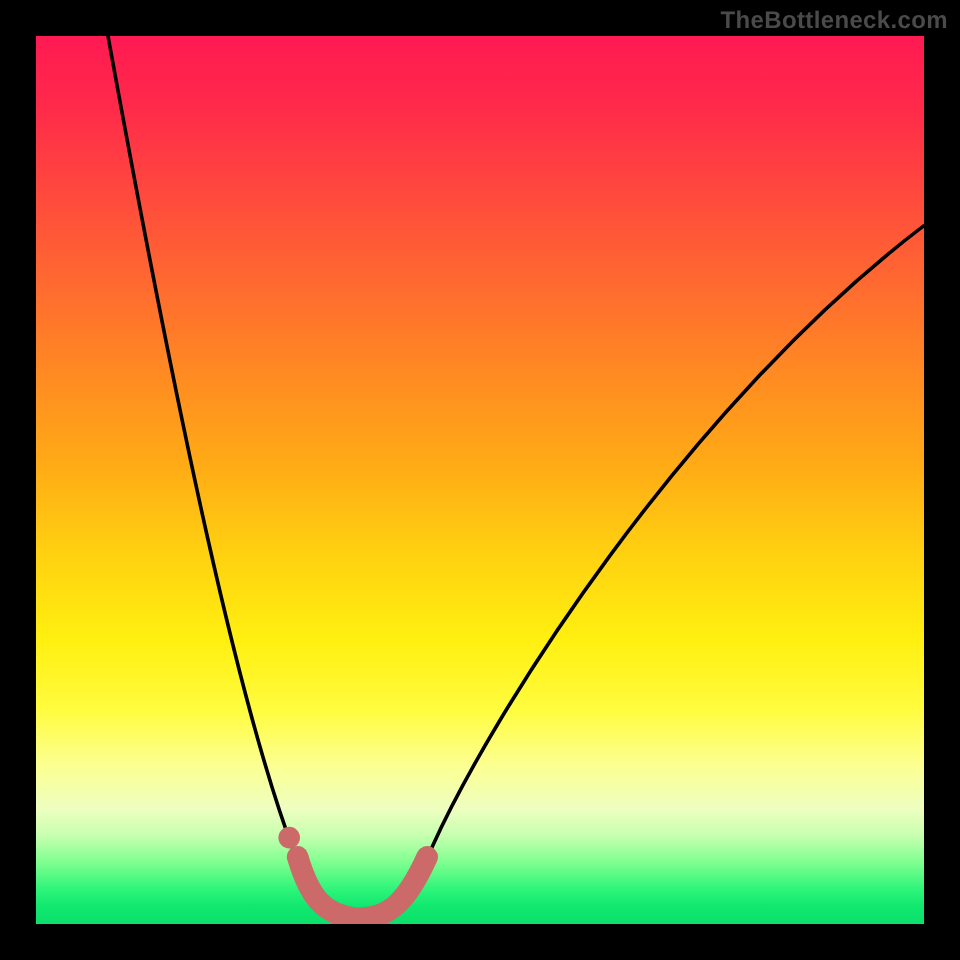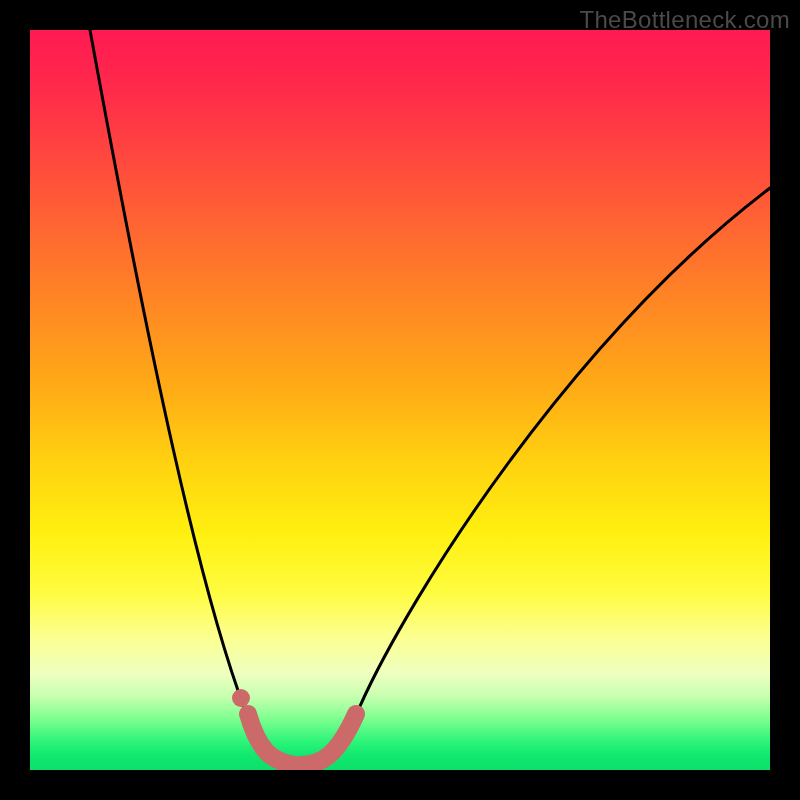--- a/index.html
+++ b/index.html
@@ -40,22 +40,22 @@
       #30f57a 96%,
       #10e870 98%,
       #0ce06a 100%
     );
   }
   .watermark {
     position: absolute;
     top: 6px;
     right: 10px;
     color: #4a4a4a;
-    font-size: 24px;
-    font-weight: 400;
+    font-size: 20px;
+    font-weight: 700;
     font-family: Arial, Helvetica, sans-serif;
     letter-spacing: 0.3px;
     z-index: 10;
   }
   svg.curve {
     position: absolute;
     inset: 0;
     width: 740px;
     height: 740px;
     z-index: 5;

